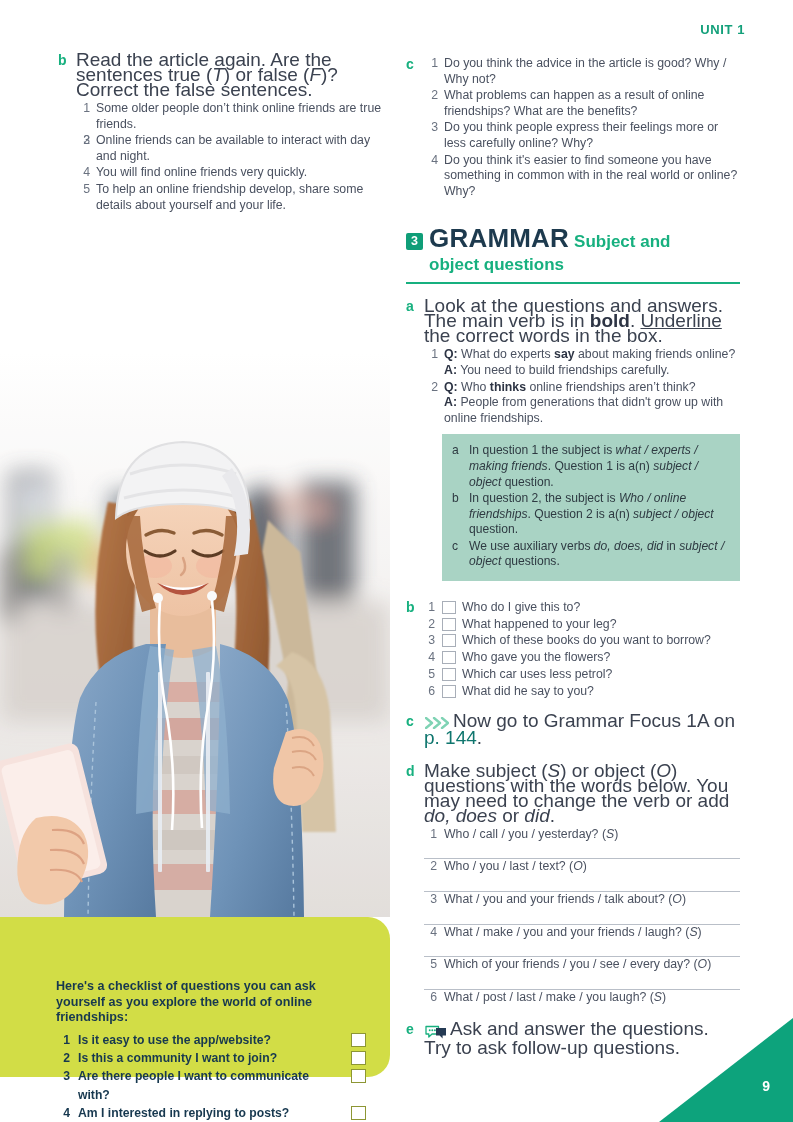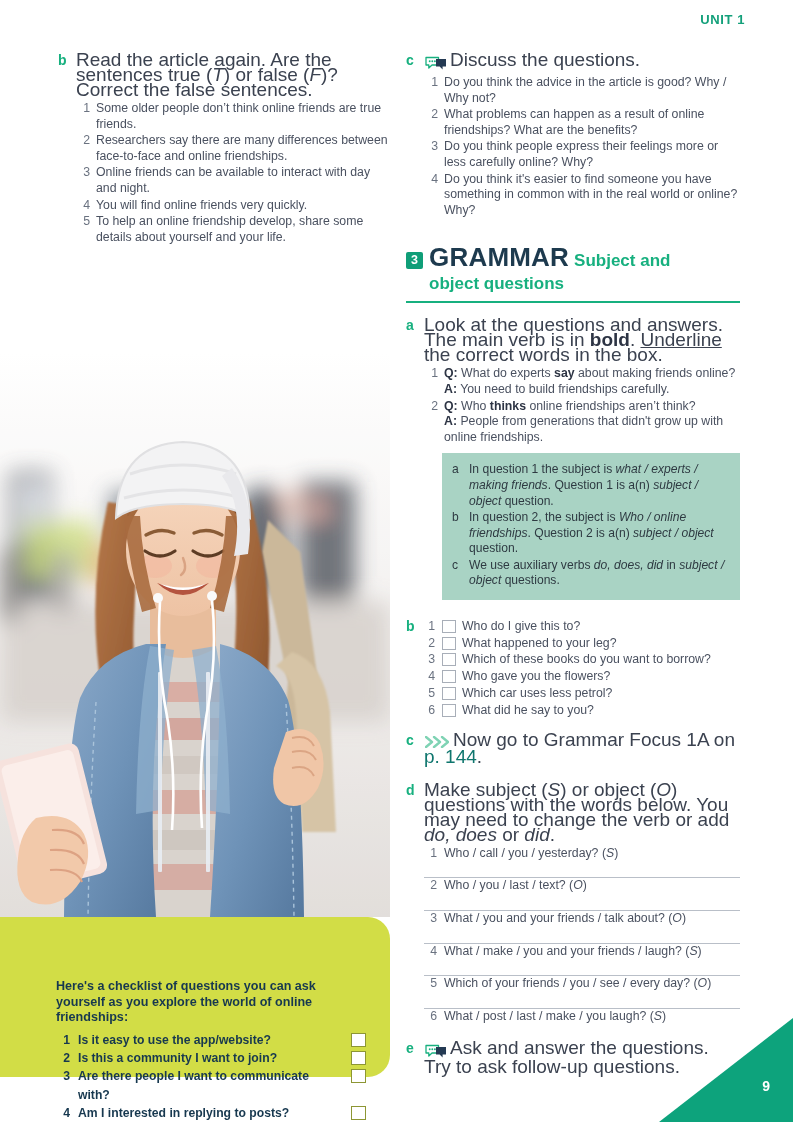--- a/index.html
+++ b/index.html
@@ -8,21 +8,21 @@
     width:793px; height:1122px;
     background:#ffffff;
     font-family:"Liberation Sans", sans-serif;
     color:#3b4250;
     position:relative;
     overflow:hidden;
   }
 
   
   .unit-head{
-    position:absolute; top:12px; right:48px;
+    position:absolute; top:22px; right:48px;
     font-size:13px; font-weight:bold; letter-spacing:.6px;
     color:#13a07a;
   }
 
   
   .col-left{ position:absolute; left:58px; top:52px; width:330px; }
   .col-right{ position:absolute; left:406px; top:52px; width:334px; }
 
   
   .ex{ position:relative; padding-left:18px; margin-bottom:14px; }
@@ -178,21 +178,21 @@
 
 <div class="unit-head">UNIT 1</div>
 
 <div class="col-left">
 
   <div class="ex">
     <span class="ex-letter">b</span>
     <div class="ex-stem"><span>Read the article again. Are the sentences true (</span><i>T</i><span>) or false (</span><i>F</i><span>)? Correct the false sentences.</span></div>
     <ol class="num">
       <li><span class="n">1</span><span>Some older people don’t think online friends are true friends.</span></li>
-      <li><span class="n">2</span><span>Researchers say there are many differences between face-to-face and online friendships.</span></li>
+      <li><span class="n">2</span></li>
       <li><span class="n">3</span><span>Online friends can be available to interact with day and night.</span></li>
       <li><span class="n">4</span><span>You will find online friends very quickly.</span></li>
       <li><span class="n">5</span><span>To help an online friendship develop, share some details about yourself and your life.</span></li>
     </ol>
   </div>
 
 </div>
 
 <div class="photo">
 <svg viewBox="0 0 390 565" preserveAspectRatio="xMidYMid slice">
@@ -332,27 +332,20 @@
     <li><span class="n">4</span><span>Am I interested in replying to posts?</span><span class="box"></span></li>
     <li><span class="n">5</span><span>Are the posts friendly and honest?</span><span class="box"></span></li>
     <li><span class="n">6</span><span>Do other people like or reply to my posts?</span><span class="box"></span></li>
   </ol>
 </div>
 
 <div class="col-right">
 
   <div class="ex">
     <span class="ex-letter">c</span>
-    <div class="ex-stem"><span class="bubbles"><svg width="22" height="14" viewBox="0 0 22 14">
-            <path d="M1 1.5h12.5v7.5H7l-3.2 3v-3H1z" fill="#ffffff" stroke="#17b07f" stroke-width="1.3" stroke-linejoin="round"></path>
-            <circle cx="4.7" cy="5.2" r="0.95" fill="#17b07f"></circle>
-            <circle cx="7.3" cy="5.2" r="0.95" fill="#17b07f"></circle>
-            <circle cx="9.9" cy="5.2" r="0.95" fill="#17b07f"></circle>
-            <path d="M11 3h10v7.5h-3.4v3l-3-3H11z" fill="#243a53"></path>
-          </svg></span><span>Discuss the questions.</span></div>
     <ol class="num">
       <li><span class="n">1</span><span>Do you think the advice in the article is good? Why / Why not?</span></li>
       <li><span class="n">2</span><span>What problems can happen as a result of online friendships? What are the benefits?</span></li>
       <li><span class="n">3</span><span>Do you think people express their feelings more or less carefully online? Why?</span></li>
       <li><span class="n">4</span><span>Do you think it's easier to find someone you have something in common with in the real world or online? Why?</span></li>
     </ol>
   </div>
 
   <div class="sec-head">
     <span class="sec-num">3</span><span class="sec-title">GRAMMAR</span><span class="sec-sub">Subject and</span>

